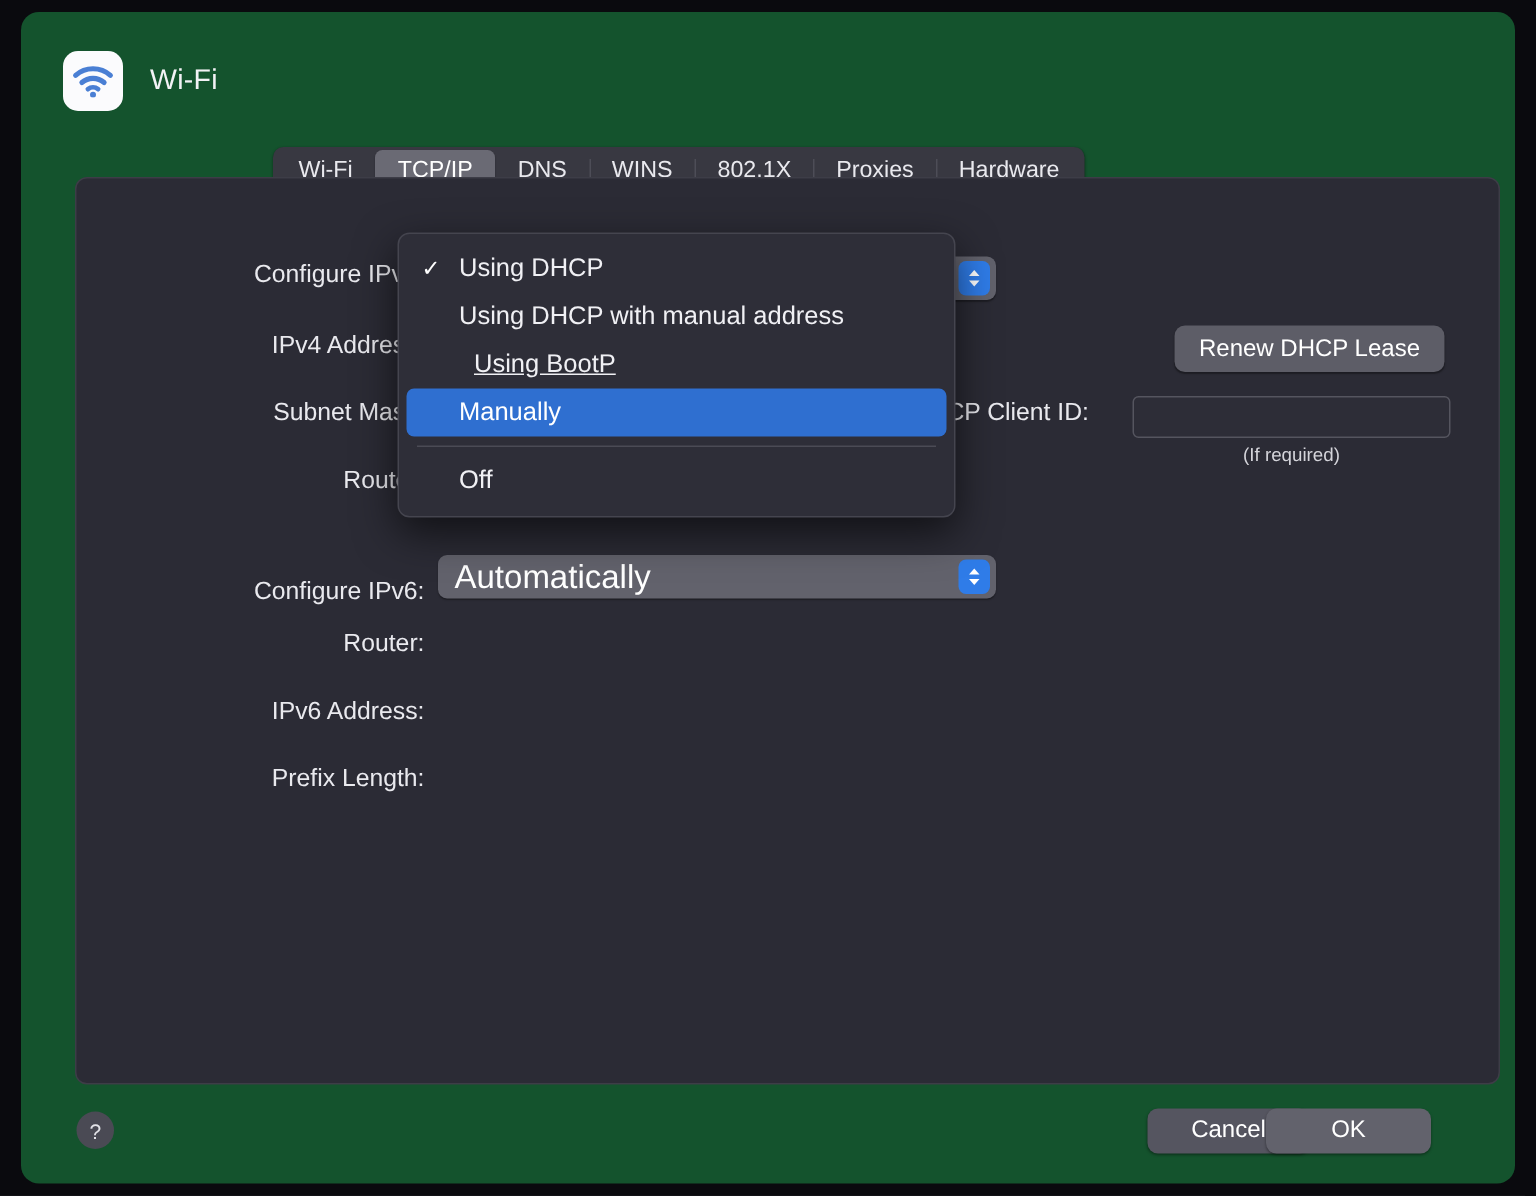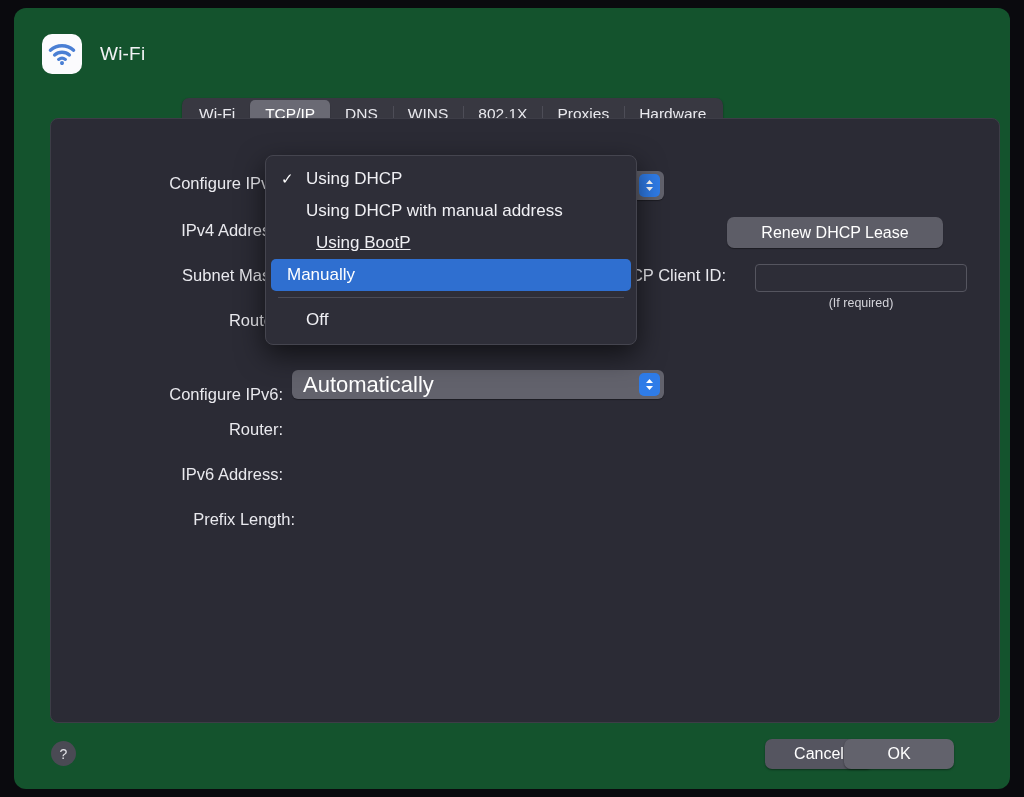--- a/index.html
+++ b/index.html
@@ -234,21 +234,21 @@
           <span class="val"></span>
         </div>
 
         <div class="row" style="left:0; top:192px; width:232px; justify-content:flex-end;">
           <span class="lbl">Router:</span>
         </div>
         <div class="row" style="left:241px; top:192px;">
           <span class="val"></span>
         </div>
 
-        <div class="btn" style="position:absolute; left:676px; top:98px; width:216px;">Renew DHCP Lease</div>
+        <div class="btn" style="position:absolute; left:732px; top:98px; width:180px;">Renew DHCP Lease</div>
 
         <div class="row" style="left:490px; top:147px; width:185px; justify-content:flex-end;">
           <span class="lbl">DHCP Client ID:</span>
         </div>
         <div class="field" style="position:absolute; left:704px; top:145px; width:212px;"></div>
         <div class="row" style="left:704px; top:177px; width:212px; justify-content:center;">
           <span class="hint">(If required)</span>
         </div>
 
         <div class="row" style="left:0; top:266px; width:232px; justify-content:flex-end;">
@@ -271,21 +271,21 @@
           <span class="val"></span>
         </div>
 
         <div class="row" style="left:0; top:346px; width:232px; justify-content:flex-end;">
           <span class="lbl">IPv6 Address:</span>
         </div>
         <div class="row" style="left:241px; top:346px;">
           <span class="val"></span>
         </div>
 
-        <div class="row" style="left:12px; top:391px; width:232px; justify-content:flex-end;">
+        <div class="row" style="left:0; top:391px; width:232px; justify-content:flex-end;">
           <span class="lbl">Prefix Length:</span>
         </div>
         <div class="row" style="left:241px; top:391px;">
           <span class="val"></span>
         </div>
 
       </div>
     </div>
 
     <div class="help-btn">?</div>
@@ -299,21 +299,21 @@
       <span class="check">✓</span>
       <span style="margin-left:19px;">Using DHCP</span>
     </div>
     <div class="menu-item">
       <span style="margin-left:19px;text-align:center;">Using DHCP with manual address</span>
     </div>
     <div class="menu-item">
       <span style="margin-left:29px;text-decoration:underline;">Using BootP</span>
     </div>
     <div class="menu-item highlight">
-      <span style="">Manually</span>
+      <span style="margin-left:19px;">Manually</span>
     </div>
     <div class="menu-sep"></div>
     <div class="menu-item">
       <span style="margin-left:19px;">Off</span>
     </div>
   </div>
 
 </div>
 
 </body></html>

